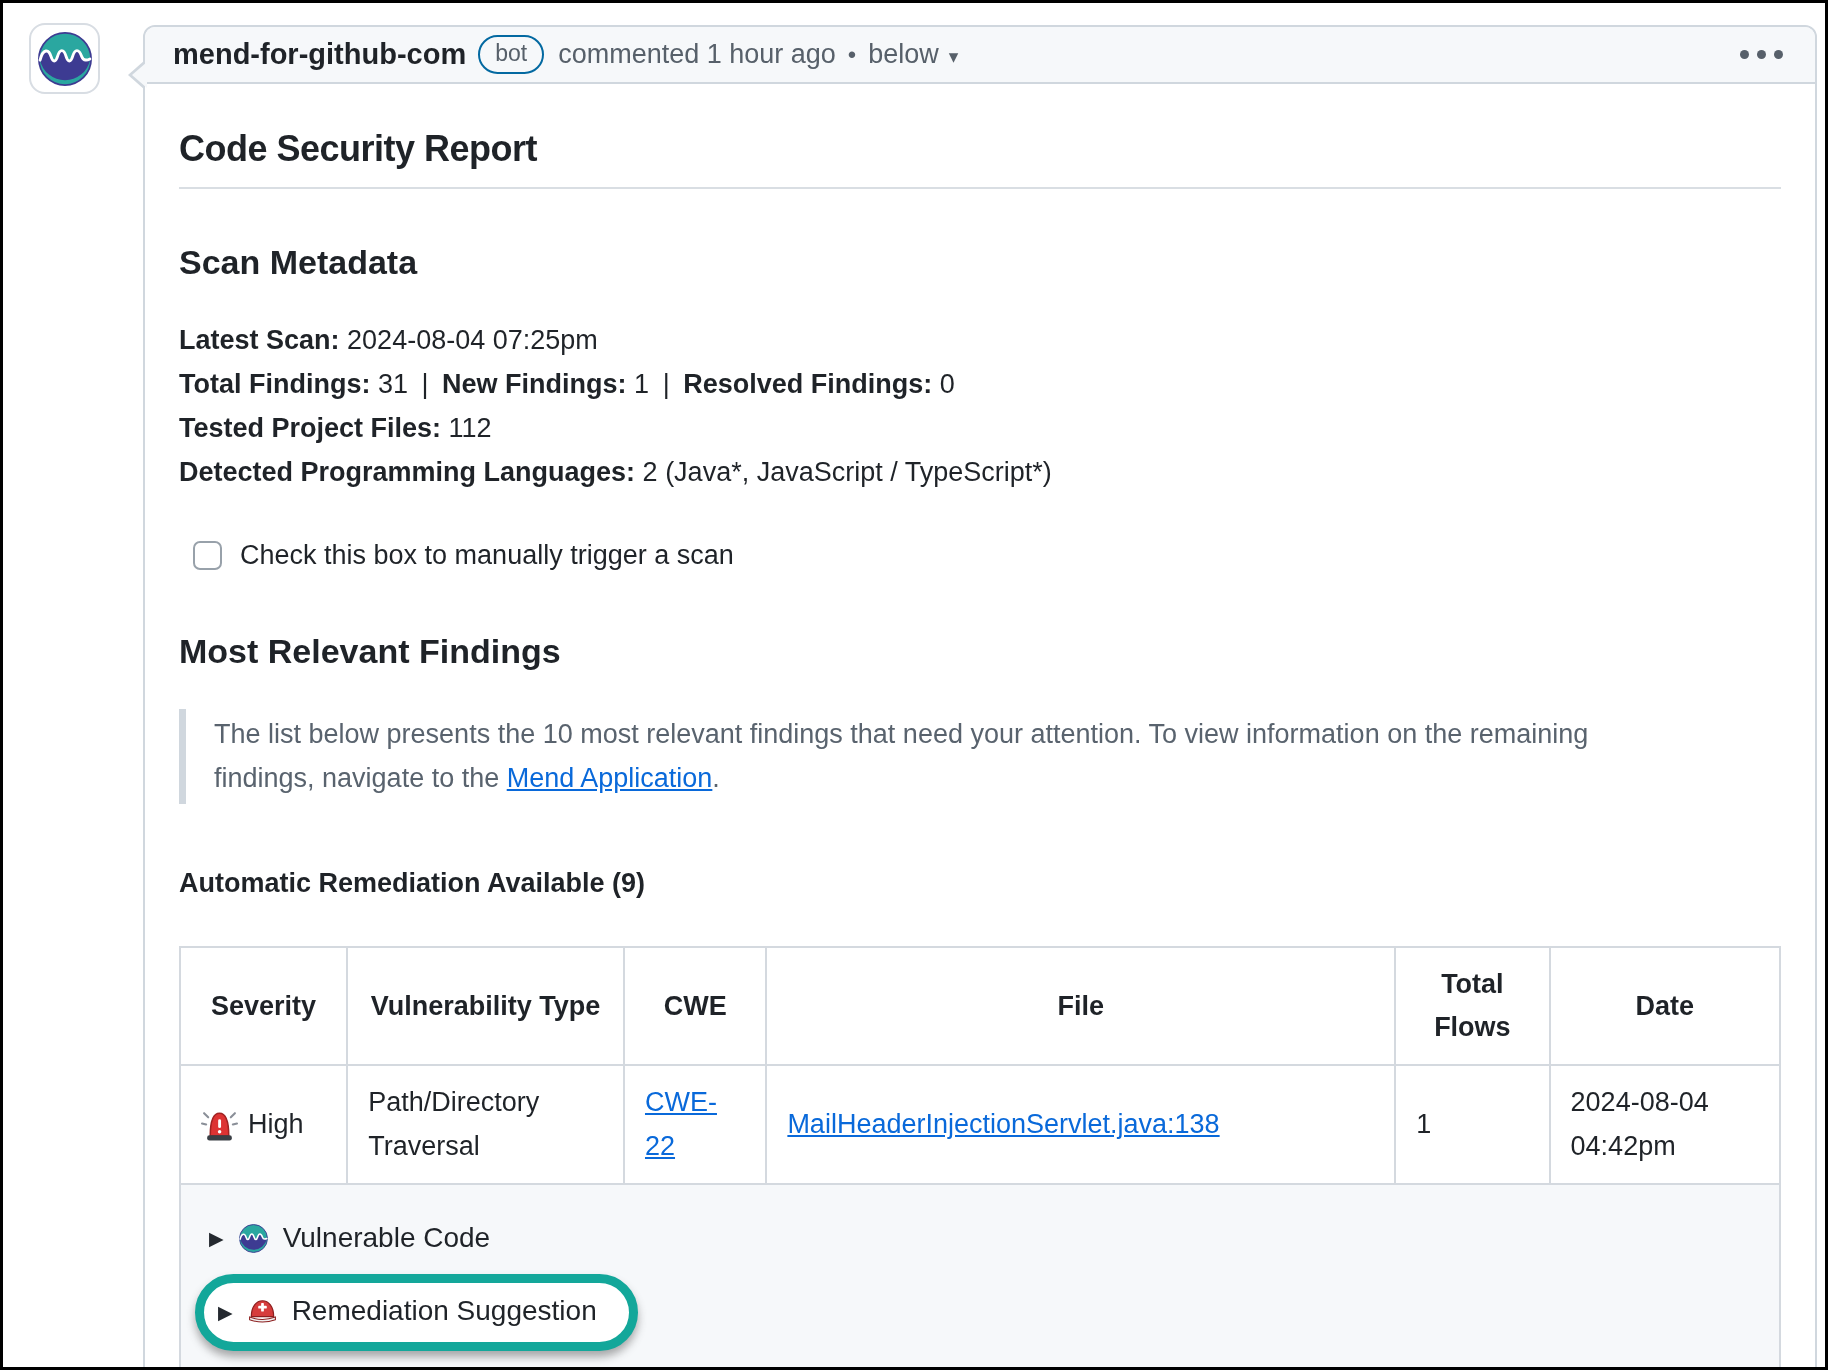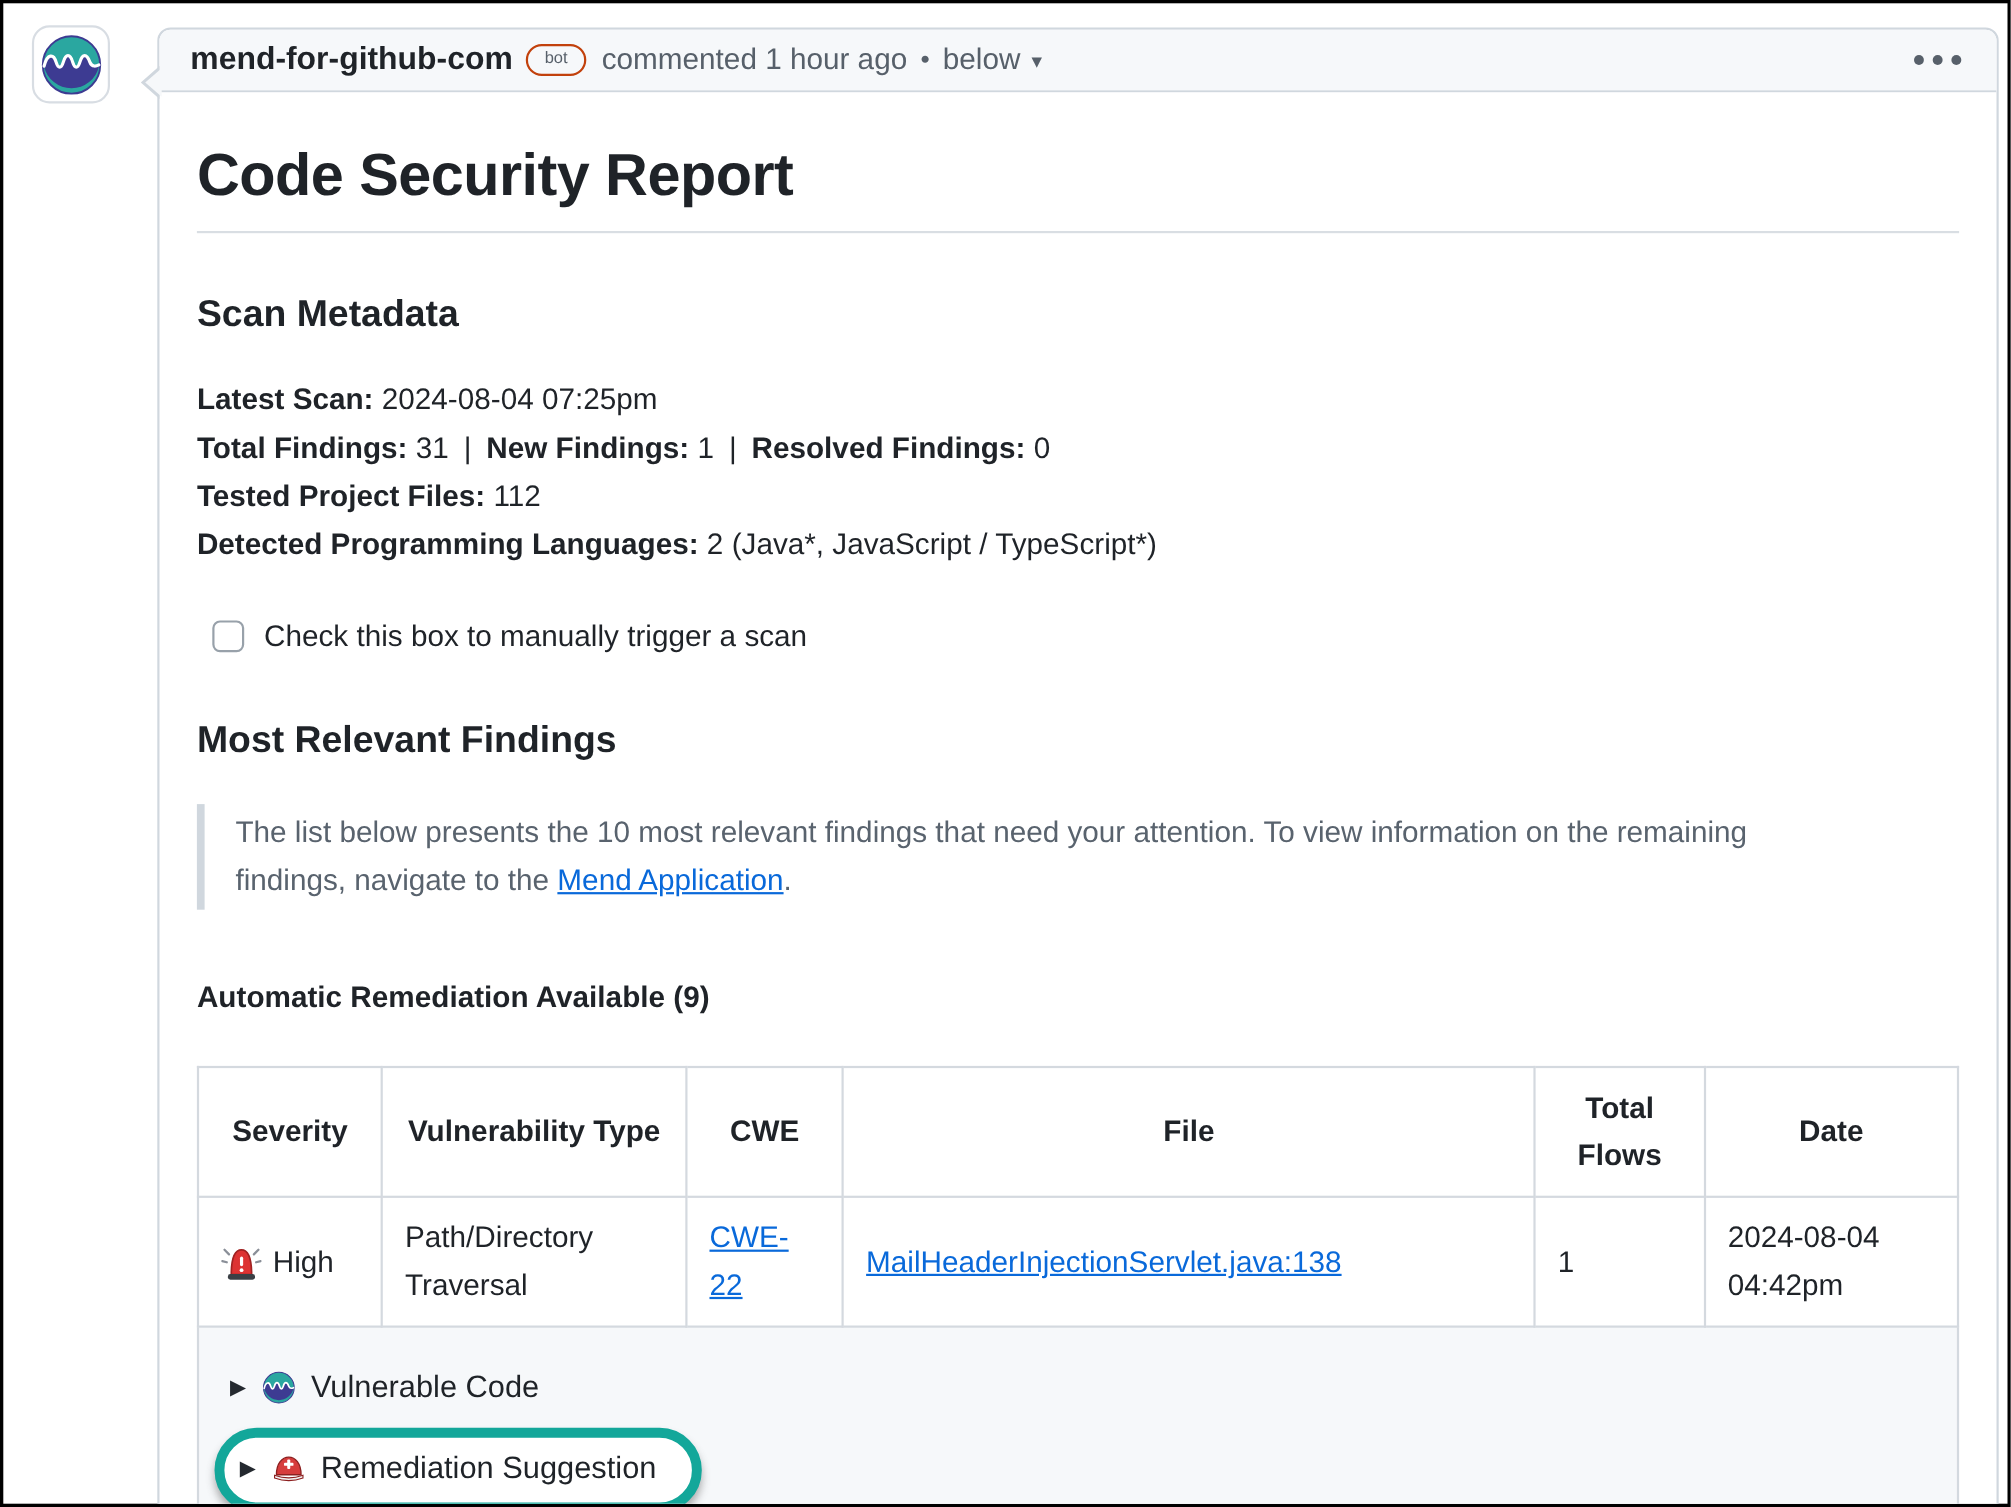--- a/index.html
+++ b/index.html
@@ -31,31 +31,31 @@
     border-style:solid; border-width:13px 15px 13px 0;
     border-color:transparent #f6f8fa transparent transparent;
   }
   .comment-header {
     height:57px; background:#f6f8fa; border-bottom:2px solid #d0d7de;
     border-radius:10px 10px 0 0; display:flex; align-items:center;
     padding:0 28px; gap:12px; font-size:27px; color:#57606a;
   }
   .author { font-weight:700; color:#1f2328; font-size:29px; }
   .bot-badge {
-    border:2px solid #c2410c; border-radius:999px; padding:2px 15px 4px;
-    font-size:15px; color:#57606a; line-height:1.25; margin-right:2px;
+    border:2px solid #0369a1; border-radius:999px; padding:2px 15px 4px;
+    font-size:23px; color:#57606a; line-height:1.25; margin-right:2px;
   }
   .dot-sep { font-size:24px; }
   .caret-down { font-size:19px; margin-left:-2px; padding-top:4px; }
   .kebab { margin-left:auto; display:flex; gap:8px; padding:10px 4px; cursor:pointer; }
   .kebab i { width:9px; height:9px; border-radius:50%; background:#57606a; }
   
   .comment-body { padding:38px 34px 20px; font-size:27px; line-height:1.62; color:#1f2328; }
   h1 {
-    font-size:54px; line-height:1.25; font-weight:700; letter-spacing:-0.5px;
+    font-size:36px; line-height:1.25; font-weight:700; letter-spacing:-0.5px;
     margin:4px 0 38px; padding-bottom:16px; border-bottom:2px solid #d9dee3;
   }
   h3.section { font-size:34px; font-weight:700; margin:46px 0 28px; }
   .meta-line { line-height:44px; }
   .meta-line strong { font-weight:700; }
   .pipe { padding:0 6px; }
   .task-item { margin-top:40px; display:flex; align-items:center; gap:18px; padding-left:14px; }
   .checkbox {
     width:29px; height:29px; border:2.5px solid #98a1aa; border-radius:7px;
     background:#fff; flex:none; cursor:pointer;

